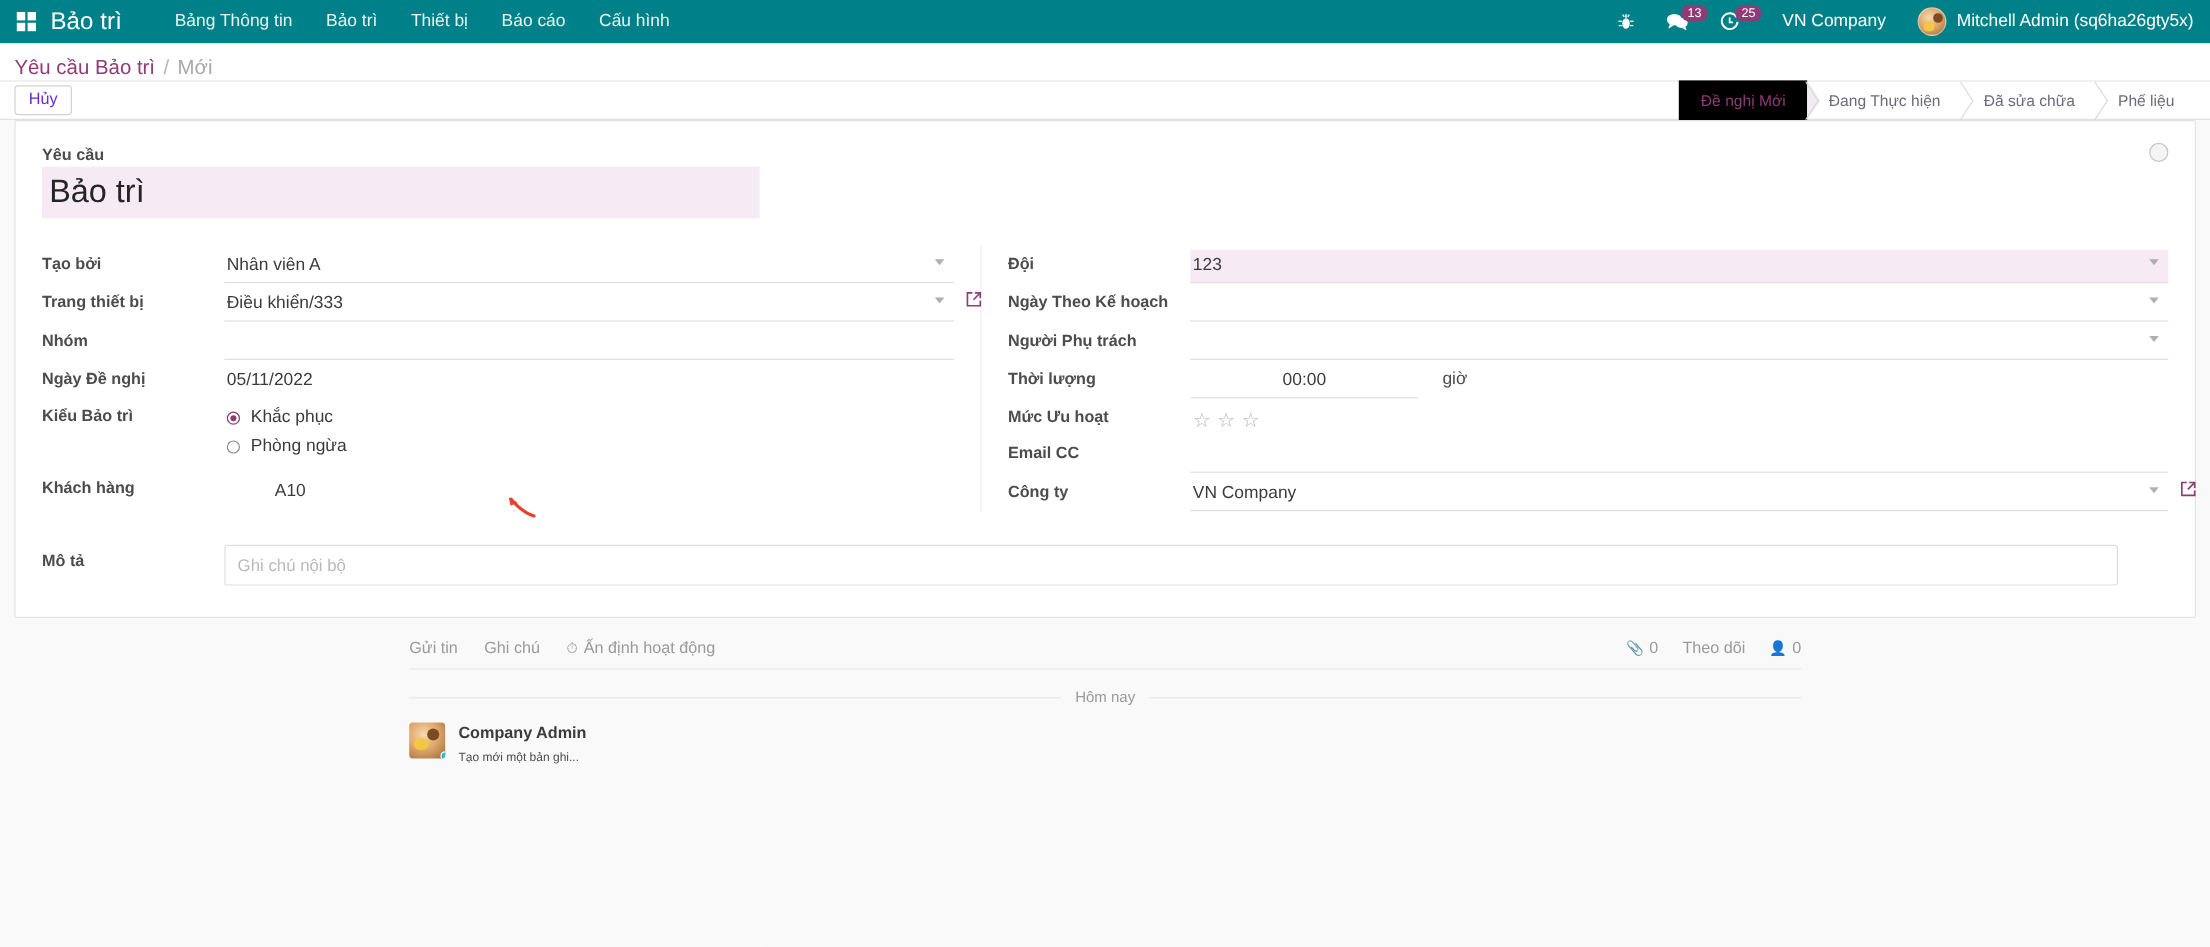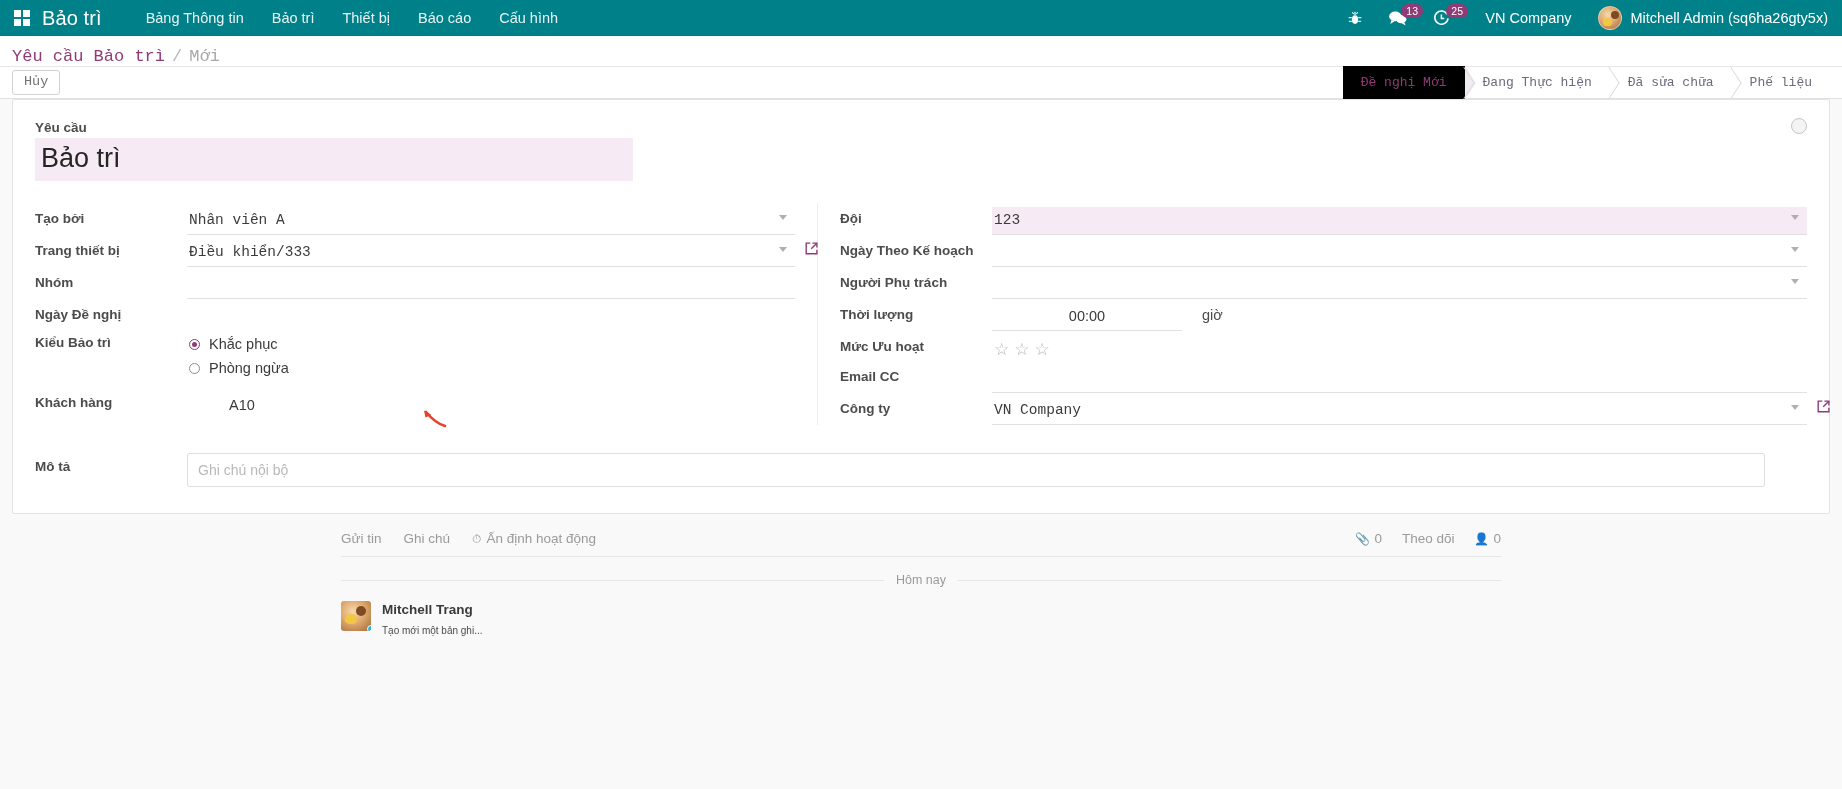--- a/index.html
+++ b/index.html
@@ -105,21 +105,21 @@
     content: "";
     position: absolute;
     left: 12px; top: 4px;
     width: 8px; height: 8px;
     background: #7c4a23;
     border-radius: 50%;
   }
   .user-name { font-size: 14.5px; color: #ffffff; white-space: nowrap; }
 
   
-  .control-panel { background: #ffffff; padding: 0; font-family: Liberation Mono, monospace; }
+  .control-panel { background: #ffffff; padding: 0; }
   .breadcrumb-row {
     padding: 11px 0 0 12px;
     display: flex;
     align-items: baseline;
     font-size: 17px;
   }
   .bc-root { color: #8f3b76; cursor: pointer; }
   .bc-sep { color: #b6b6b6; margin: 0 7px; }
   .bc-current { color: #a8a8a8; }
 
@@ -152,21 +152,21 @@
     height: 33px;
     display: flex;
     align-items: center;
     padding: 0 12px;
     background: #ffffff;
   }
   .btn-cancel {
     font-size: 13.5px;
     border: 1px solid #d2d2d2;
     background: #ffffff;
-    color: #737373;
+    color: #6d28d9;
     border-radius: 3px;
     padding: 3px 11px 4px;
     cursor: pointer;
     line-height: 16px;
   }
   .sb-spacer { flex: 1 1 auto; }
   .stages { display: flex; align-items: stretch; height: 33px; }
   .stage {
     font-size: 13px;
     color: #6b6b7b;
@@ -277,21 +277,21 @@
     padding-top: 4px;
     min-height: 28px;
   }
   .fctl {
     width: 100%;
     border: none;
     border-bottom: 1px solid #e0e0e0;
     background: transparent;
     font-size: 14.5px;
     color: #3b3b3b;
-    font-family: Liberation Mono, monospace;
+    font-family: Liberation Sans, sans-serif;
     outline: none;
     padding: 3px 22px 4px 2px;
     line-height: 20px;
     display: block;
   }
   .fctl.pink { background: #f6ebf5; border-bottom: 1px solid #e0e0e0; }
   .fctl.nolin { border-bottom: none; }
   .fctl::placeholder { color: #bdbdbd; }
   .caret {
     position: absolute;
@@ -597,20 +597,23 @@
 
         <div class="frow">
           <div class="flabel">Nhóm</div>
           <div class="fval">
             <input class="fctl" value="" style="">
           </div>
         </div>
 
         <div class="frow">
           <div class="flabel">Ngày Đề nghị</div>
+          <div class="fval">
+            <input class="fctl nolin" value="05/11/2022" style="">
+          </div>
         </div>
 
         <div class="frow">
           <div class="flabel">Kiểu Bảo trì</div>
           <div class="fval">
             <div class="radio-line">
               <span class="radio checked"></span>
               <span class="radio-label">Khắc phục</span>
             </div>
             <div class="radio-line">
@@ -737,19 +740,19 @@
 
     <div class="day-sep">
       <span>Hôm nay</span>
     </div>
 
     <div class="msg">
       <div class="msg-avatar">
         <span class="msg-online"></span>
       </div>
       <div class="msg-body">
-        <div class="msg-author">Mitchell Trang</div>
+        <div class="msg-author">Company Admin</div>
         <div class="msg-text">Tạo mới một bản ghi...</div>
       </div>
     </div>
 
   </div>
 </div>
 
 </body></html>

